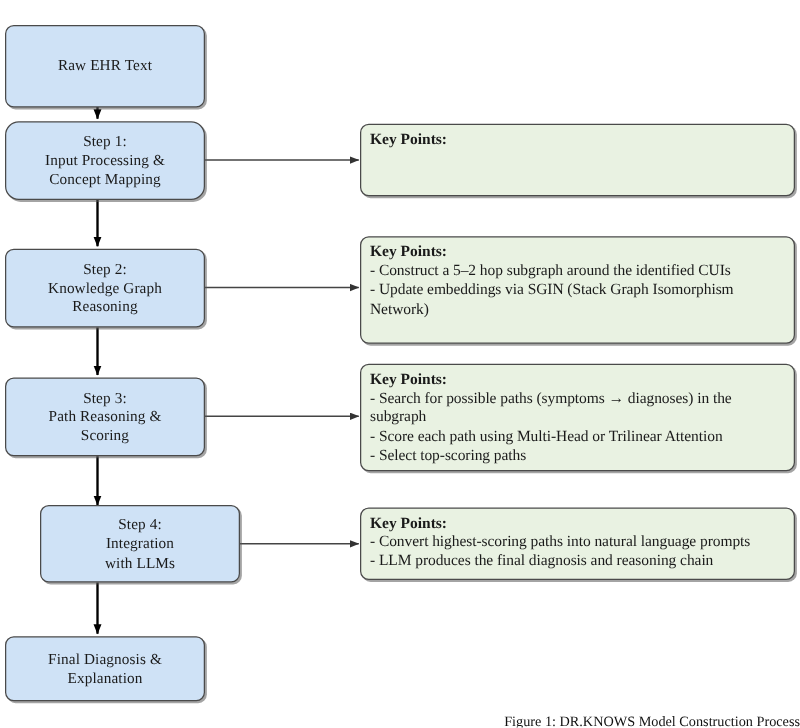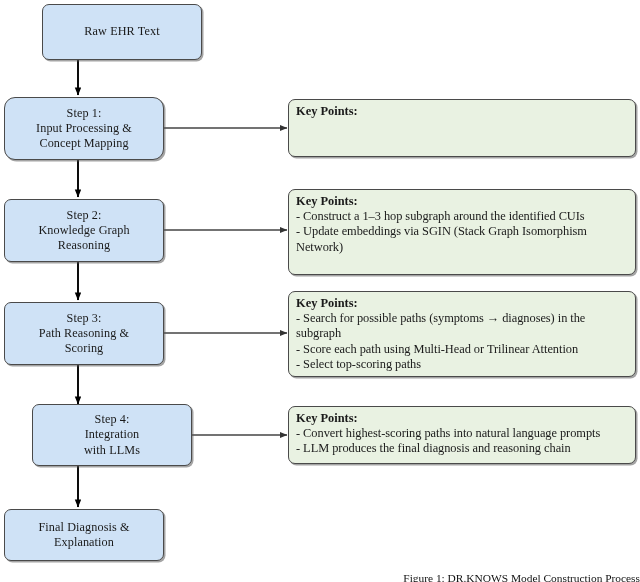--- a/index.html
+++ b/index.html
@@ -122,21 +122,21 @@
     </g>
 
     <g stroke="#444444" stroke-width="1.35" fill="none" marker-end="url(#ahthin)">
       <line x1="164" y1="128" x2="287" y2="128"></line>
       <line x1="164" y1="230" x2="287" y2="230"></line>
       <line x1="164" y1="333" x2="287" y2="333"></line>
       <line x1="164" y1="435" x2="287" y2="435"></line>
     </g>
   </svg>
 
-  <div class="node step-node" style="top:4px;height:56px;margin-left:38px;">
+  <div class="node step-node" style="top:20px;height:66px;">
     <span class="node-text">Raw EHR Text</span>
   </div>
 
   <div class="node step-node" style="top:97px;height:63px;border-radius:11px;">
     <span class="node-text">Step 1:
 Input Processing &amp;
 Concept Mapping</span>
   </div>
 
   <div class="node step-node" style="top:199px;height:63px;">
@@ -162,21 +162,21 @@
 Explanation</span>
   </div>
 
   <div class="node kp-node" style="top:99px;height:58px;">
     <span class="kp-title">Key Points:</span>
   </div>
 
   <div class="node kp-node" style="top:189px;height:86px;">
     <span class="kp-title">Key Points:</span>
     <ul class="kp-list">
-      <li>- Construct a 1–3 hop subgraph around the identified CUIs</li>
+      <li>- Construct a 5–2 hop subgraph around the identified CUIs</li>
       <li>- Update embeddings via SGIN (Stack Graph Isomorphism Network)</li>
     </ul>
   </div>
 
   <div class="node kp-node" style="top:291px;height:86px;">
     <span class="kp-title">Key Points:</span>
     <ul class="kp-list">
       <li>- Search for possible paths (symptoms → diagnoses) in the subgraph</li>
       <li>- Score each path using Multi-Head or Trilinear Attention</li>
       <li>- Select top-scoring paths</li>

